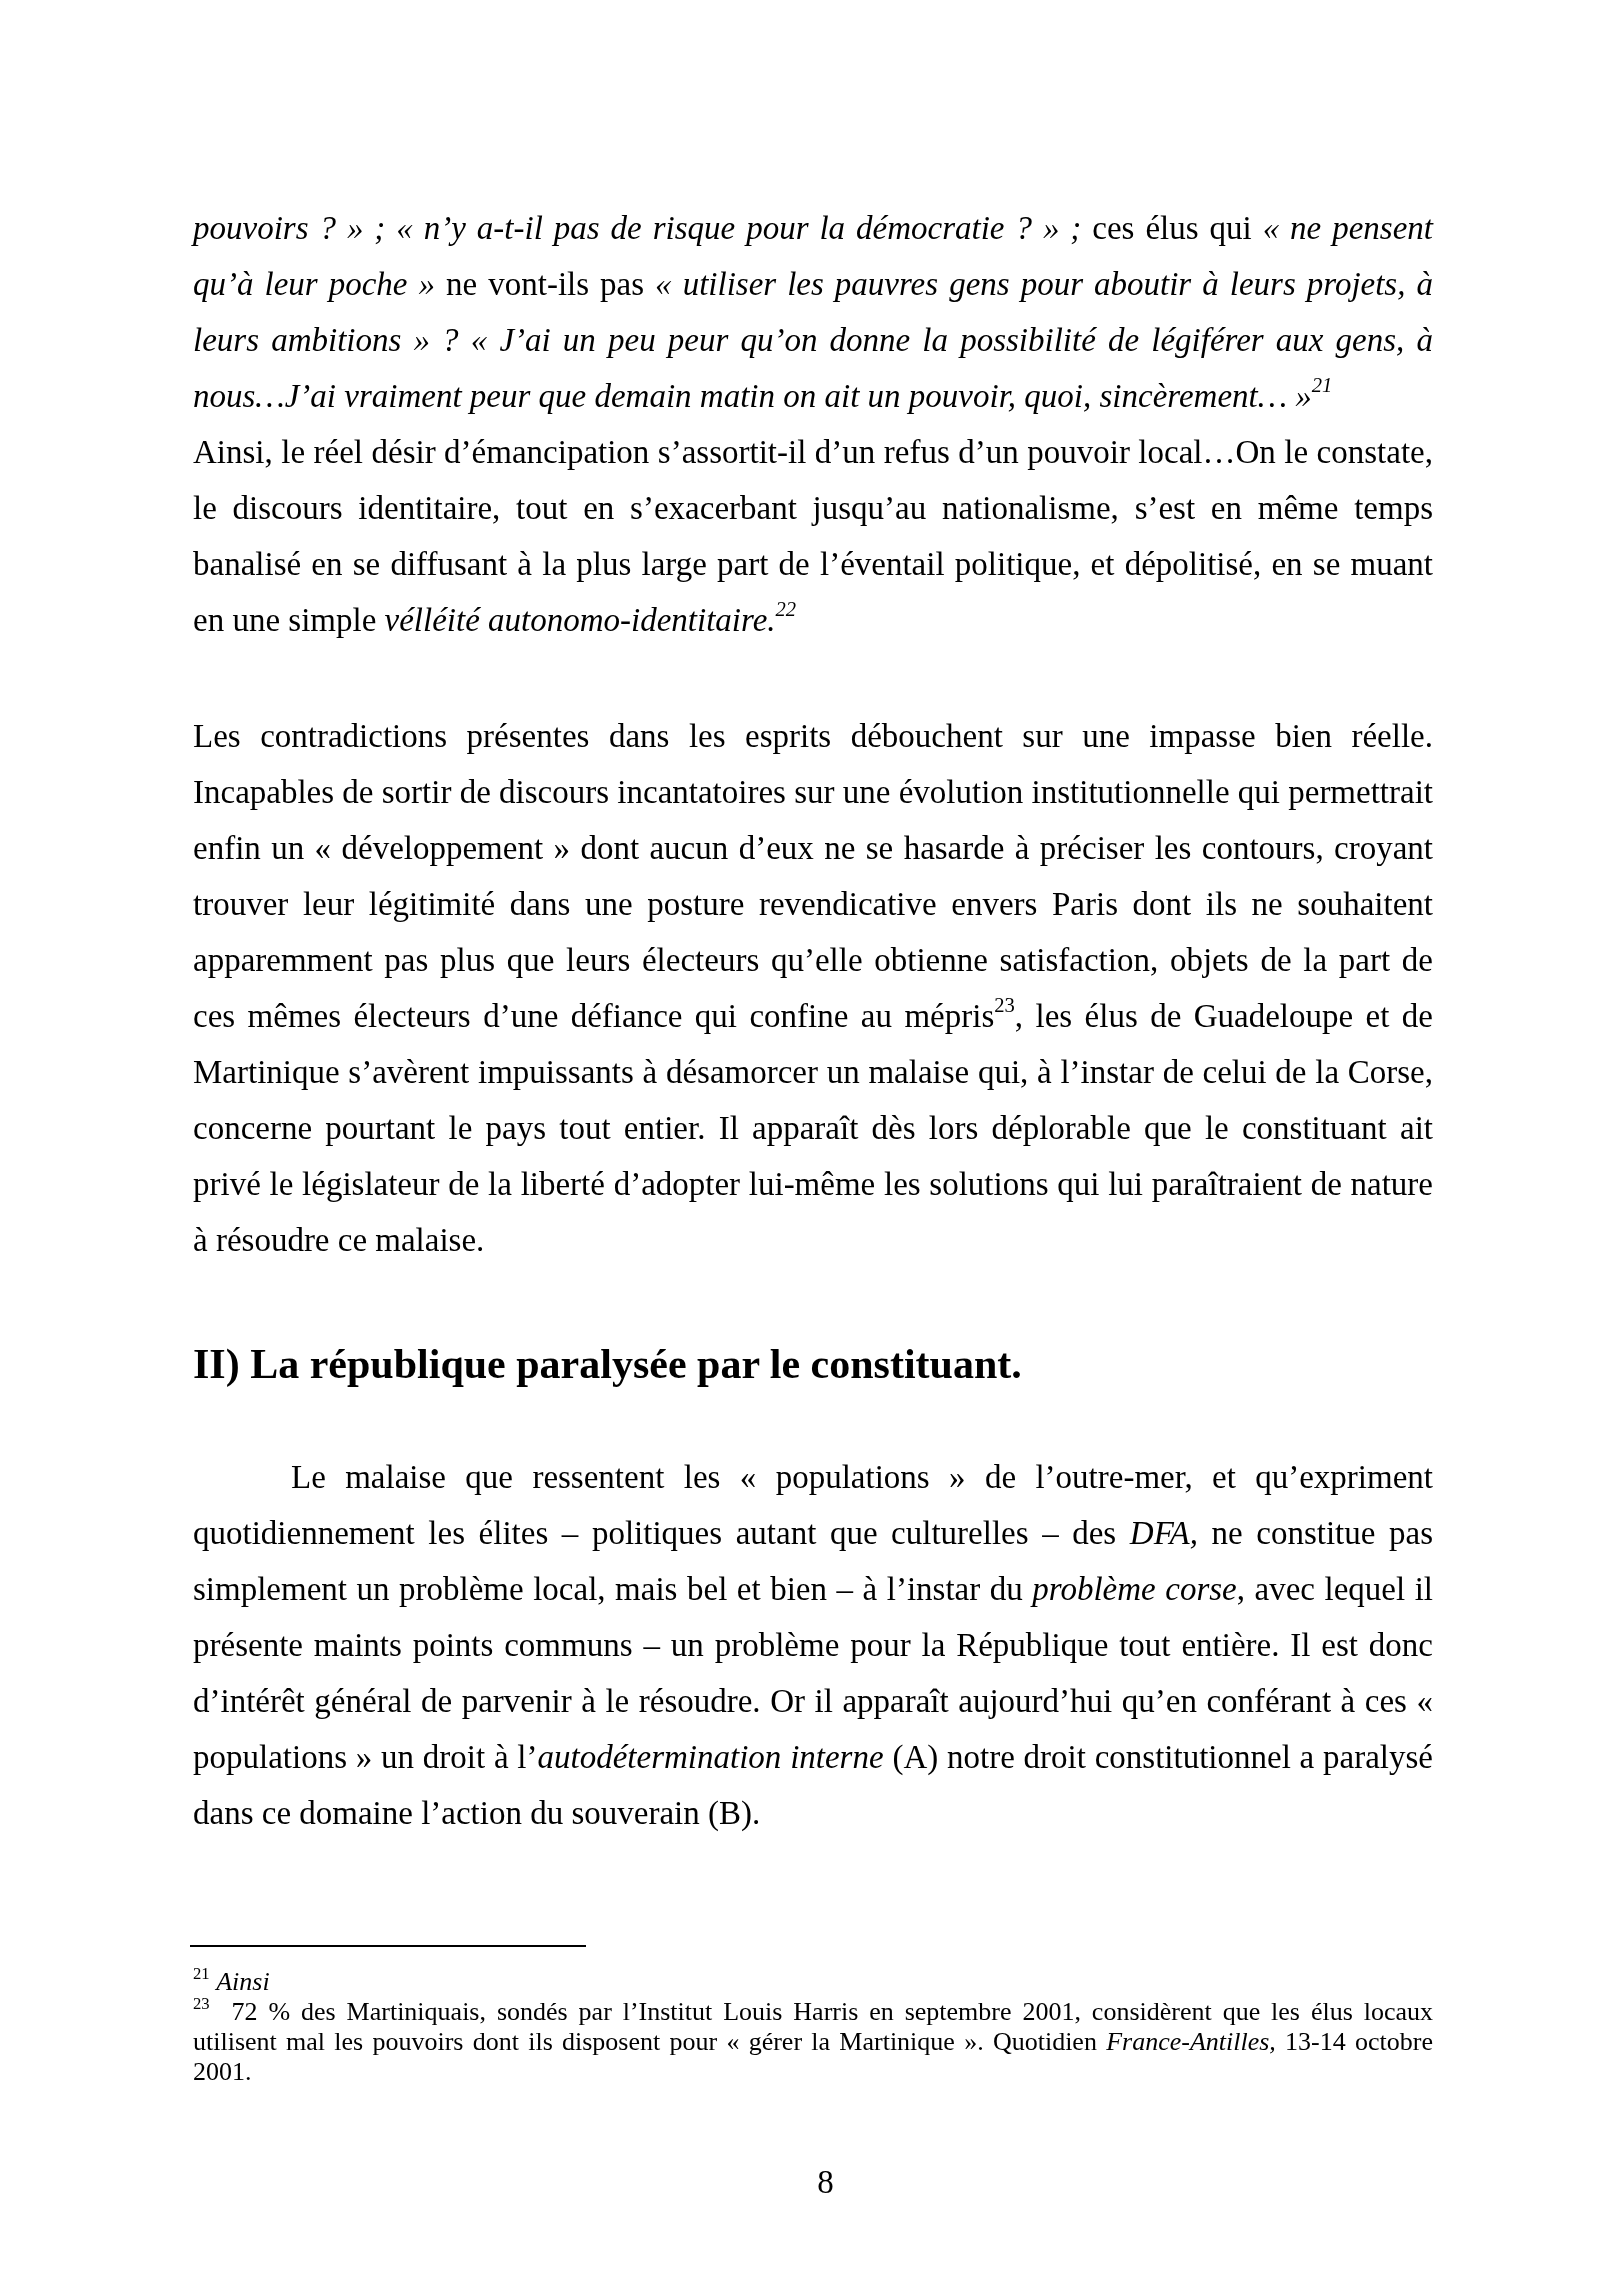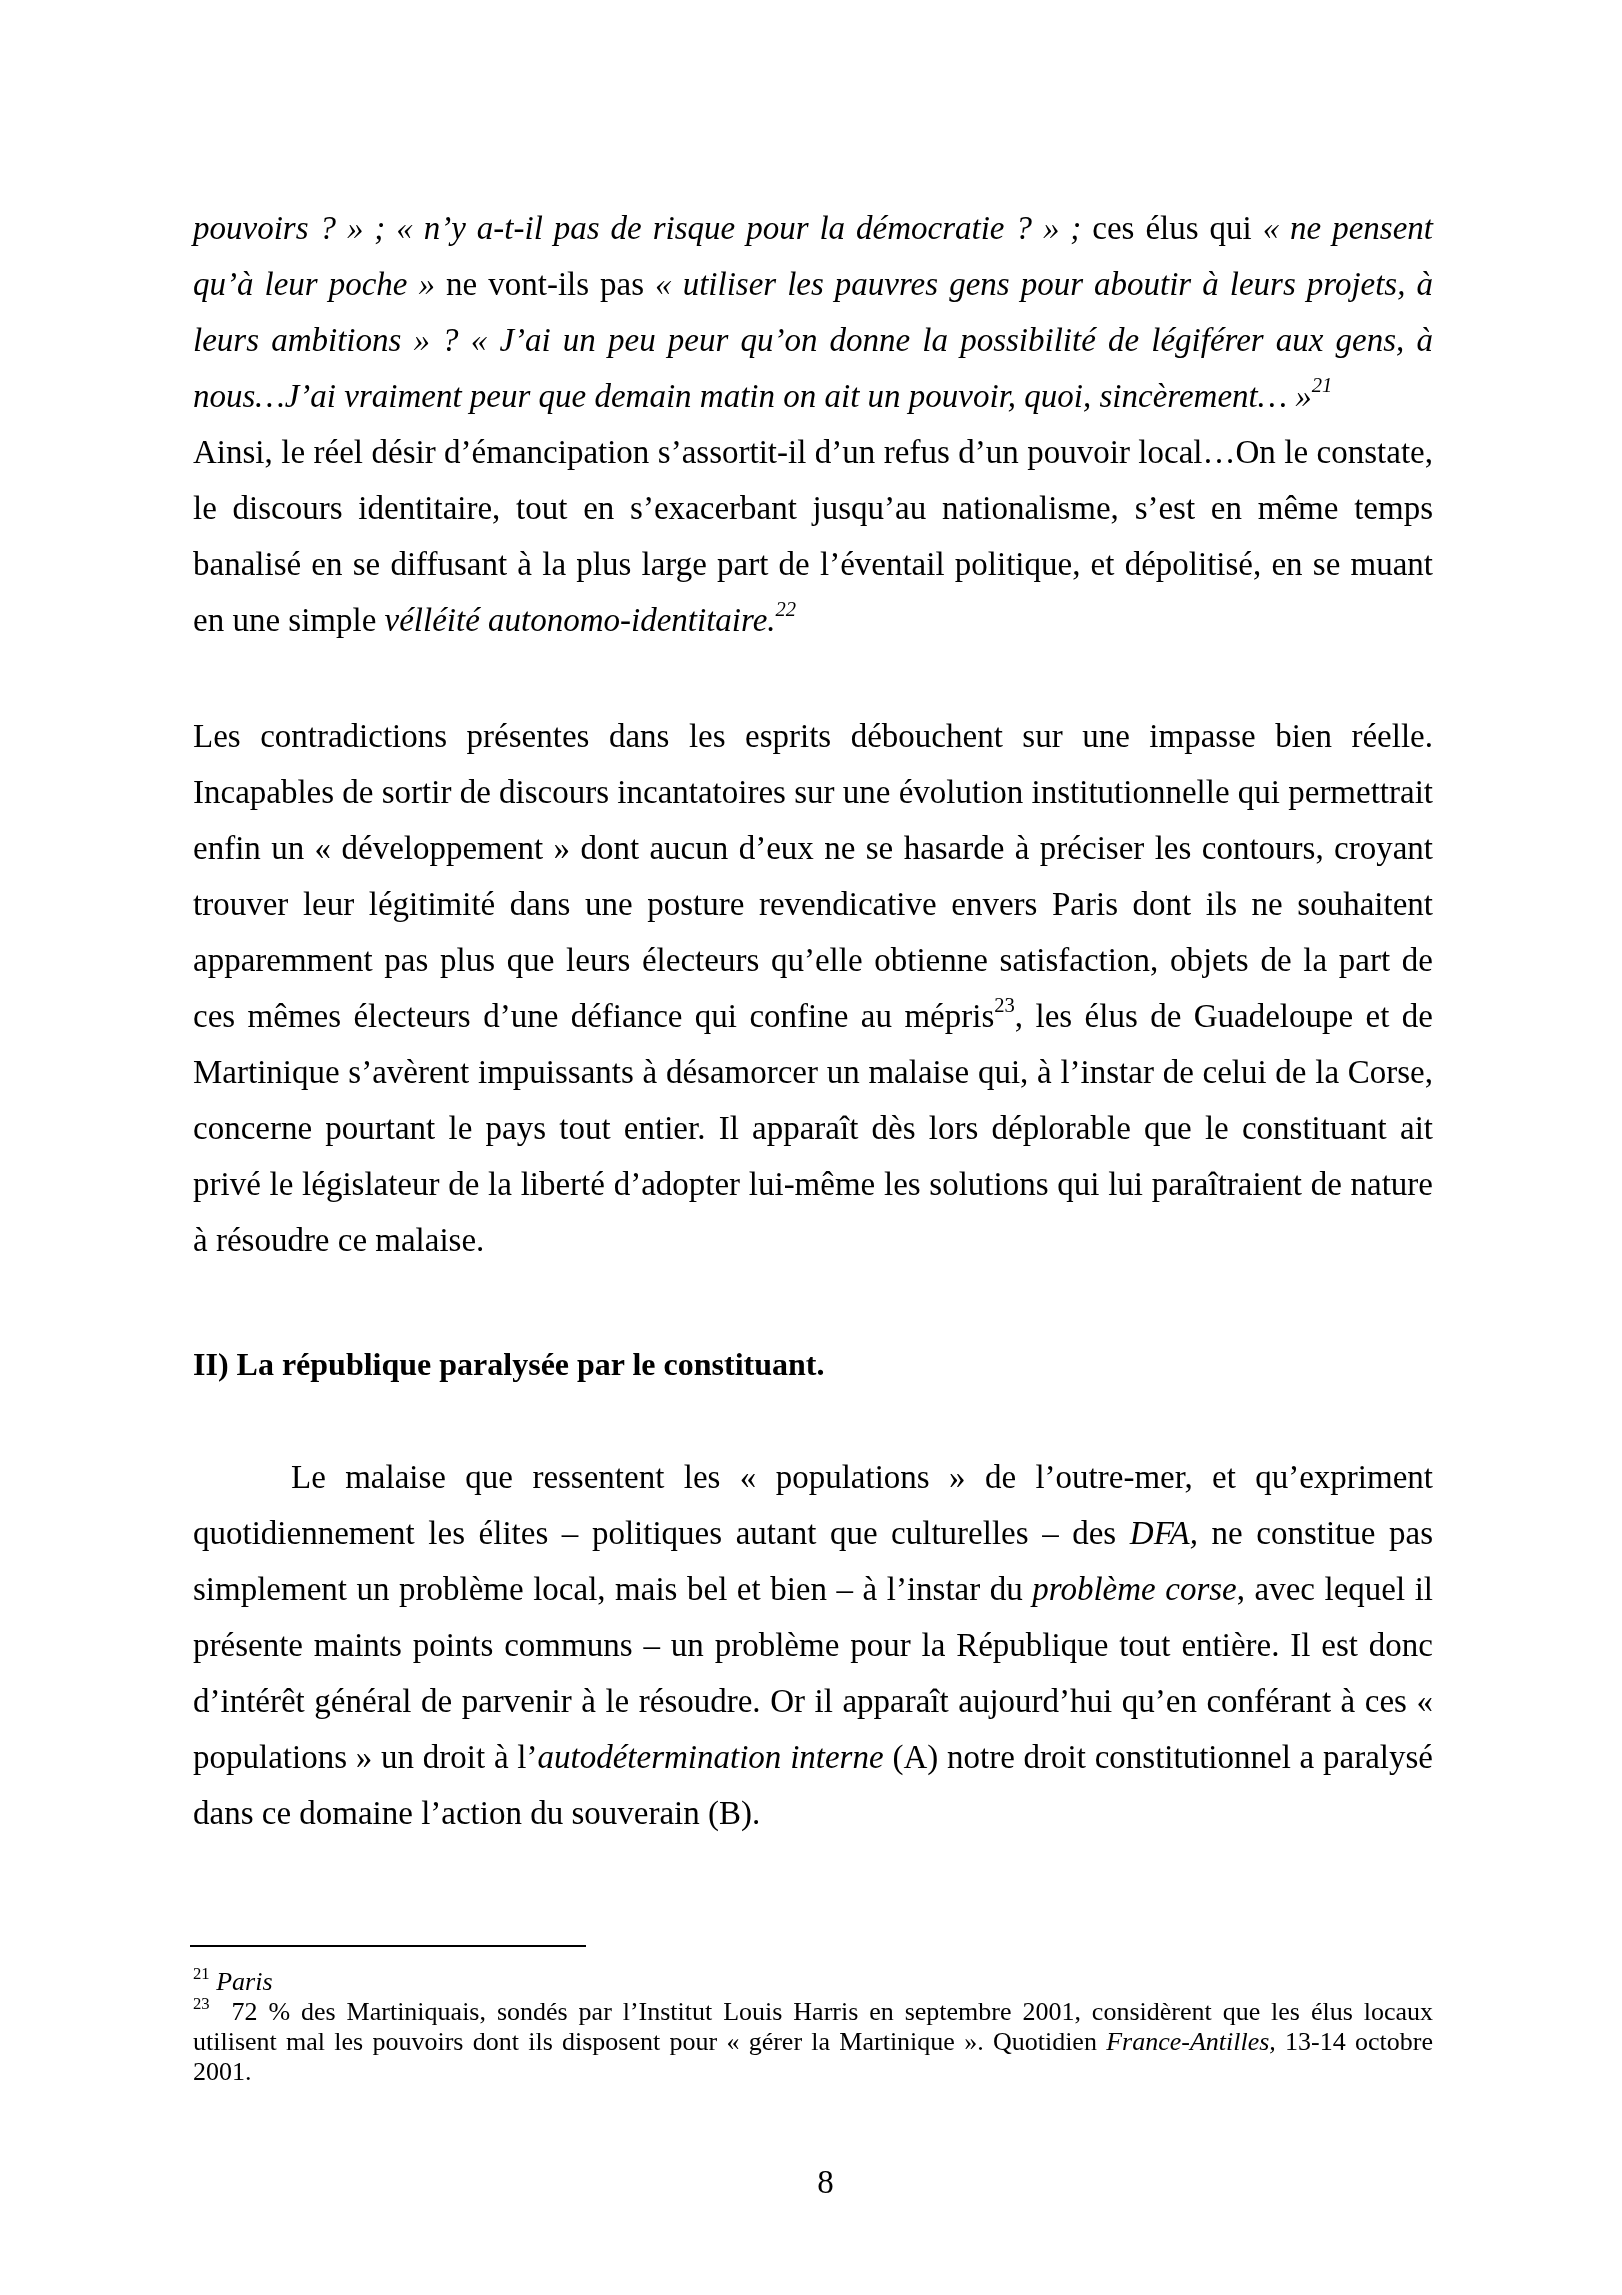--- a/index.html
+++ b/index.html
@@ -30,21 +30,21 @@
     line-height: 56px;
     text-align: justify;
     margin: 0;
   }
   .p1 { top: 184px; }
   .p2 { top: 692px; }
   .heading {
     position: absolute;
     left: 0;
     top: 1320px;
-    font-size: 32px;
+    font-size: 42px;
     line-height: 56px;
     font-weight: bold;
     margin: 0;
   }
   .p3 { top: 1433px; text-indent: 98px; }
   sup {
     font-size: 20.6px;
     line-height: 0;
     vertical-align: 0;
     position: relative;
@@ -99,21 +99,21 @@
   <h2 class="heading">II) La république paralysée par le constituant.</h2>
 
   <p class="body-text p3">
     <span>Le malaise que ressentent les « populations » de l’outre-mer, et qu’expriment quotidiennement les élites – politiques autant que culturelles – des </span><span style="font-style:italic">DFA,</span><span> ne constitue pas simplement un problème local, mais bel et bien – à l’instar du </span><span style="font-style:italic">problème corse</span><span>, avec lequel il présente maints points communs – un problème pour la République tout entière. Il est donc d’intérêt général de parvenir à le résoudre. Or il apparaît aujourd’hui qu’en conférant à ces « populations » un droit à l’</span><span style="font-style:italic">autodétermination interne</span><span> (A) notre droit constitutionnel a paralysé dans ce domaine l’action  du souverain (B).</span>
   </p>
 
   <div class="footnote-rule"></div>
 
   <div class="footnotes">
     <p class="footnote">
-      <sup>21</sup><span> </span><span style="font-style:italic">Paris</span>
+      <sup>21</sup><span> </span><span style="font-style:italic">Ainsi</span>
     </p>
     <p class="footnote">
       <sup>23</sup><span style="white-space:pre-wrap">  72 % des Martiniquais, sondés par l’Institut Louis Harris en septembre 2001, considèrent que les élus locaux utilisent mal les pouvoirs dont ils disposent pour « gérer la Martinique ». Quotidien </span><span style="font-style:italic">France-Antilles,</span><span> 13-14 octobre 2001.</span>
     </p>
   </div>
 
   <div class="page-number">8</div>
 </div>
 
 

